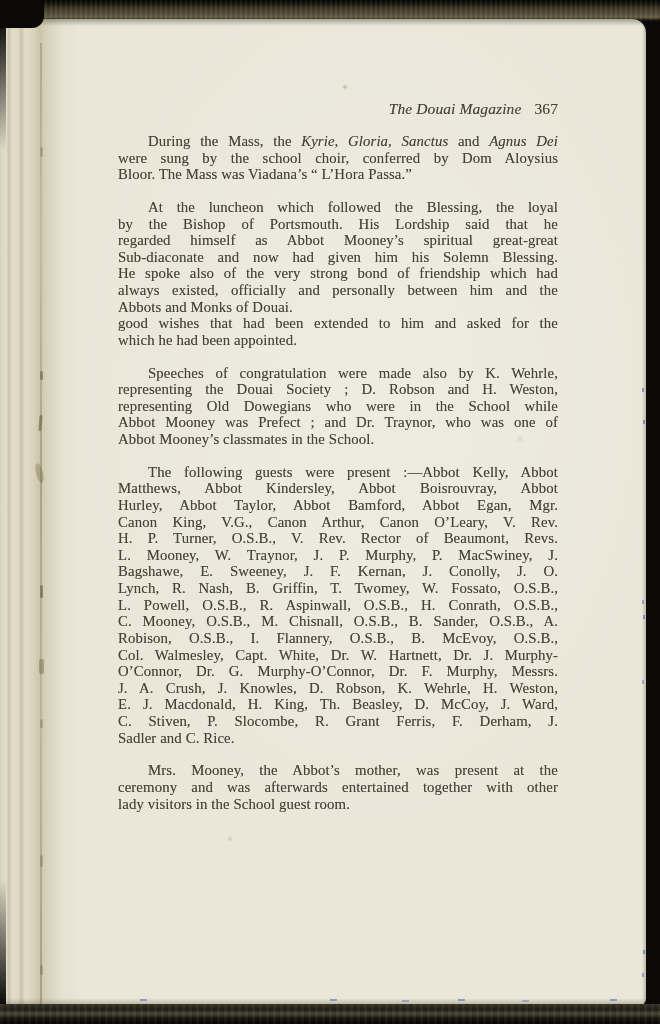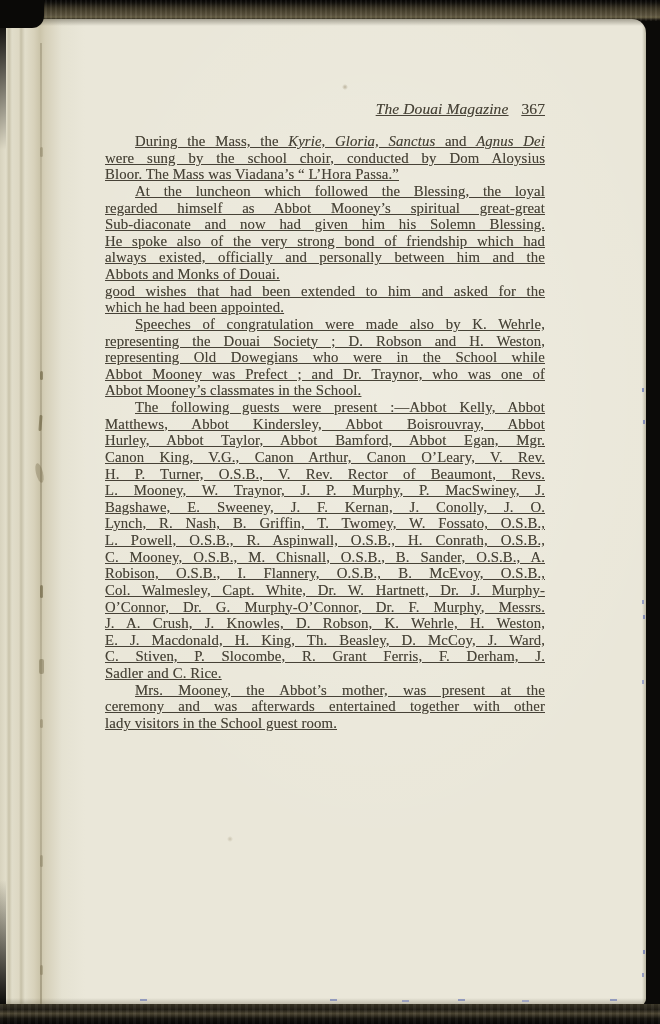--- a/index.html
+++ b/index.html
@@ -81,38 +81,37 @@
     box-shadow:1px 32px 0 #6a77b4, 0 212px 0 #7d88bd, 1px 227px 0 #6a77b4,
                0 292px 0 #8791c2, 1px 562px 0 #6a77b4, 0 585px 0 #7d88bd;
   }
   .speck-bottom{
     position:absolute;left:140px;top:999px;width:7px;height:2px;background:#6a77b4;opacity:.65;
     box-shadow:190px 0 0 #6a77b4, 262px 1px 0 #7d88bd, 318px 0 0 #6a77b4,
                382px 1px 0 #8791c2, 470px 0 0 #6a77b4;
   }
   
   .text-block{
-    position:absolute;left:105px;top:100px;width:440px;
+    position:absolute;left:118px;top:100px;width:440px;
     color:rgba(66,62,51,0.95);
     text-shadow:0 0 0.5px rgba(80,75,60,0.55);
     letter-spacing:0.1px;
-    text-decoration:underline;
   }
   .running-header{
     text-align:right;font-size:15.5px;line-height:17px;white-space:nowrap;
   }
   .running-header .jtitle{font-style:italic;}
   .running-header .pnum{margin-left:13px;font-style:normal;}
   .page-body{margin-top:16px;font-size:14.8px;}
   .line{
     height:16.63px;line-height:16.63px;
     text-align:justify;text-align-last:justify;
     white-space:normal;overflow:visible;
   }
-  .line.first{text-indent:30px;}
+  .line.first{text-indent:30px;margin-top:16px;}
   .line.last{text-align-last:left;}
   .line em{font-style:italic;}
 </style>
 </head>
 <body>
 
 <div id="screen">
 
   <div class="cover-top"></div>
 
@@ -132,23 +131,24 @@
   <div class="corner-tl"></div>
   <div class="corner-wedge-left-top"></div>
   <div class="corner-wedge-left-bottom"></div>
 
   <div class="text-block">
     <div class="running-header">
       <span class="jtitle">The Douai Magazine</span><span class="pnum">367</span>
     </div>
     <div class="page-body">
         <div class="line first"><span>During the Mass, the </span><em>Kyrie, Gloria, Sanctus</em><span> and </span><em>Agnus Dei</em></div>
-        <div class="line"><span>were sung by the school choir, conducted by Dom Aloysius</span></div>
+        <div class="line"><span>were sung by the school choir, conferred by Dom Aloysius</span></div>
         <div class="line last"><span>Bloor.  The Mass was Viadana’s “ L’Hora Passa.”</span></div>
         <div class="line first"><span>At the luncheon which followed the Blessing, the loyal</span></div>
+        <div class="line"><span>by the Bishop of Portsmouth.  His Lordship said that he</span></div>
         <div class="line"><span>regarded himself as Abbot Mooney’s spiritual great-great</span></div>
         <div class="line"><span>Sub-diaconate and now had given him his Solemn Blessing.</span></div>
         <div class="line"><span>He spoke also of the very strong bond of friendship which had</span></div>
         <div class="line"><span>always existed, officially and personally between him and the</span></div>
         <div class="line last"><span>Abbots and Monks of Douai.</span></div>
         <div class="line"><span>good wishes that had been extended to him and asked for the</span></div>
         <div class="line last"><span>which he had been appointed.</span></div>
         <div class="line first"><span>Speeches of congratulation were made also by K. Wehrle,</span></div>
         <div class="line"><span>representing the Douai Society ; D. Robson and H. Weston,</span></div>
         <div class="line"><span>representing Old Dowegians who were in the School while</span></div>

